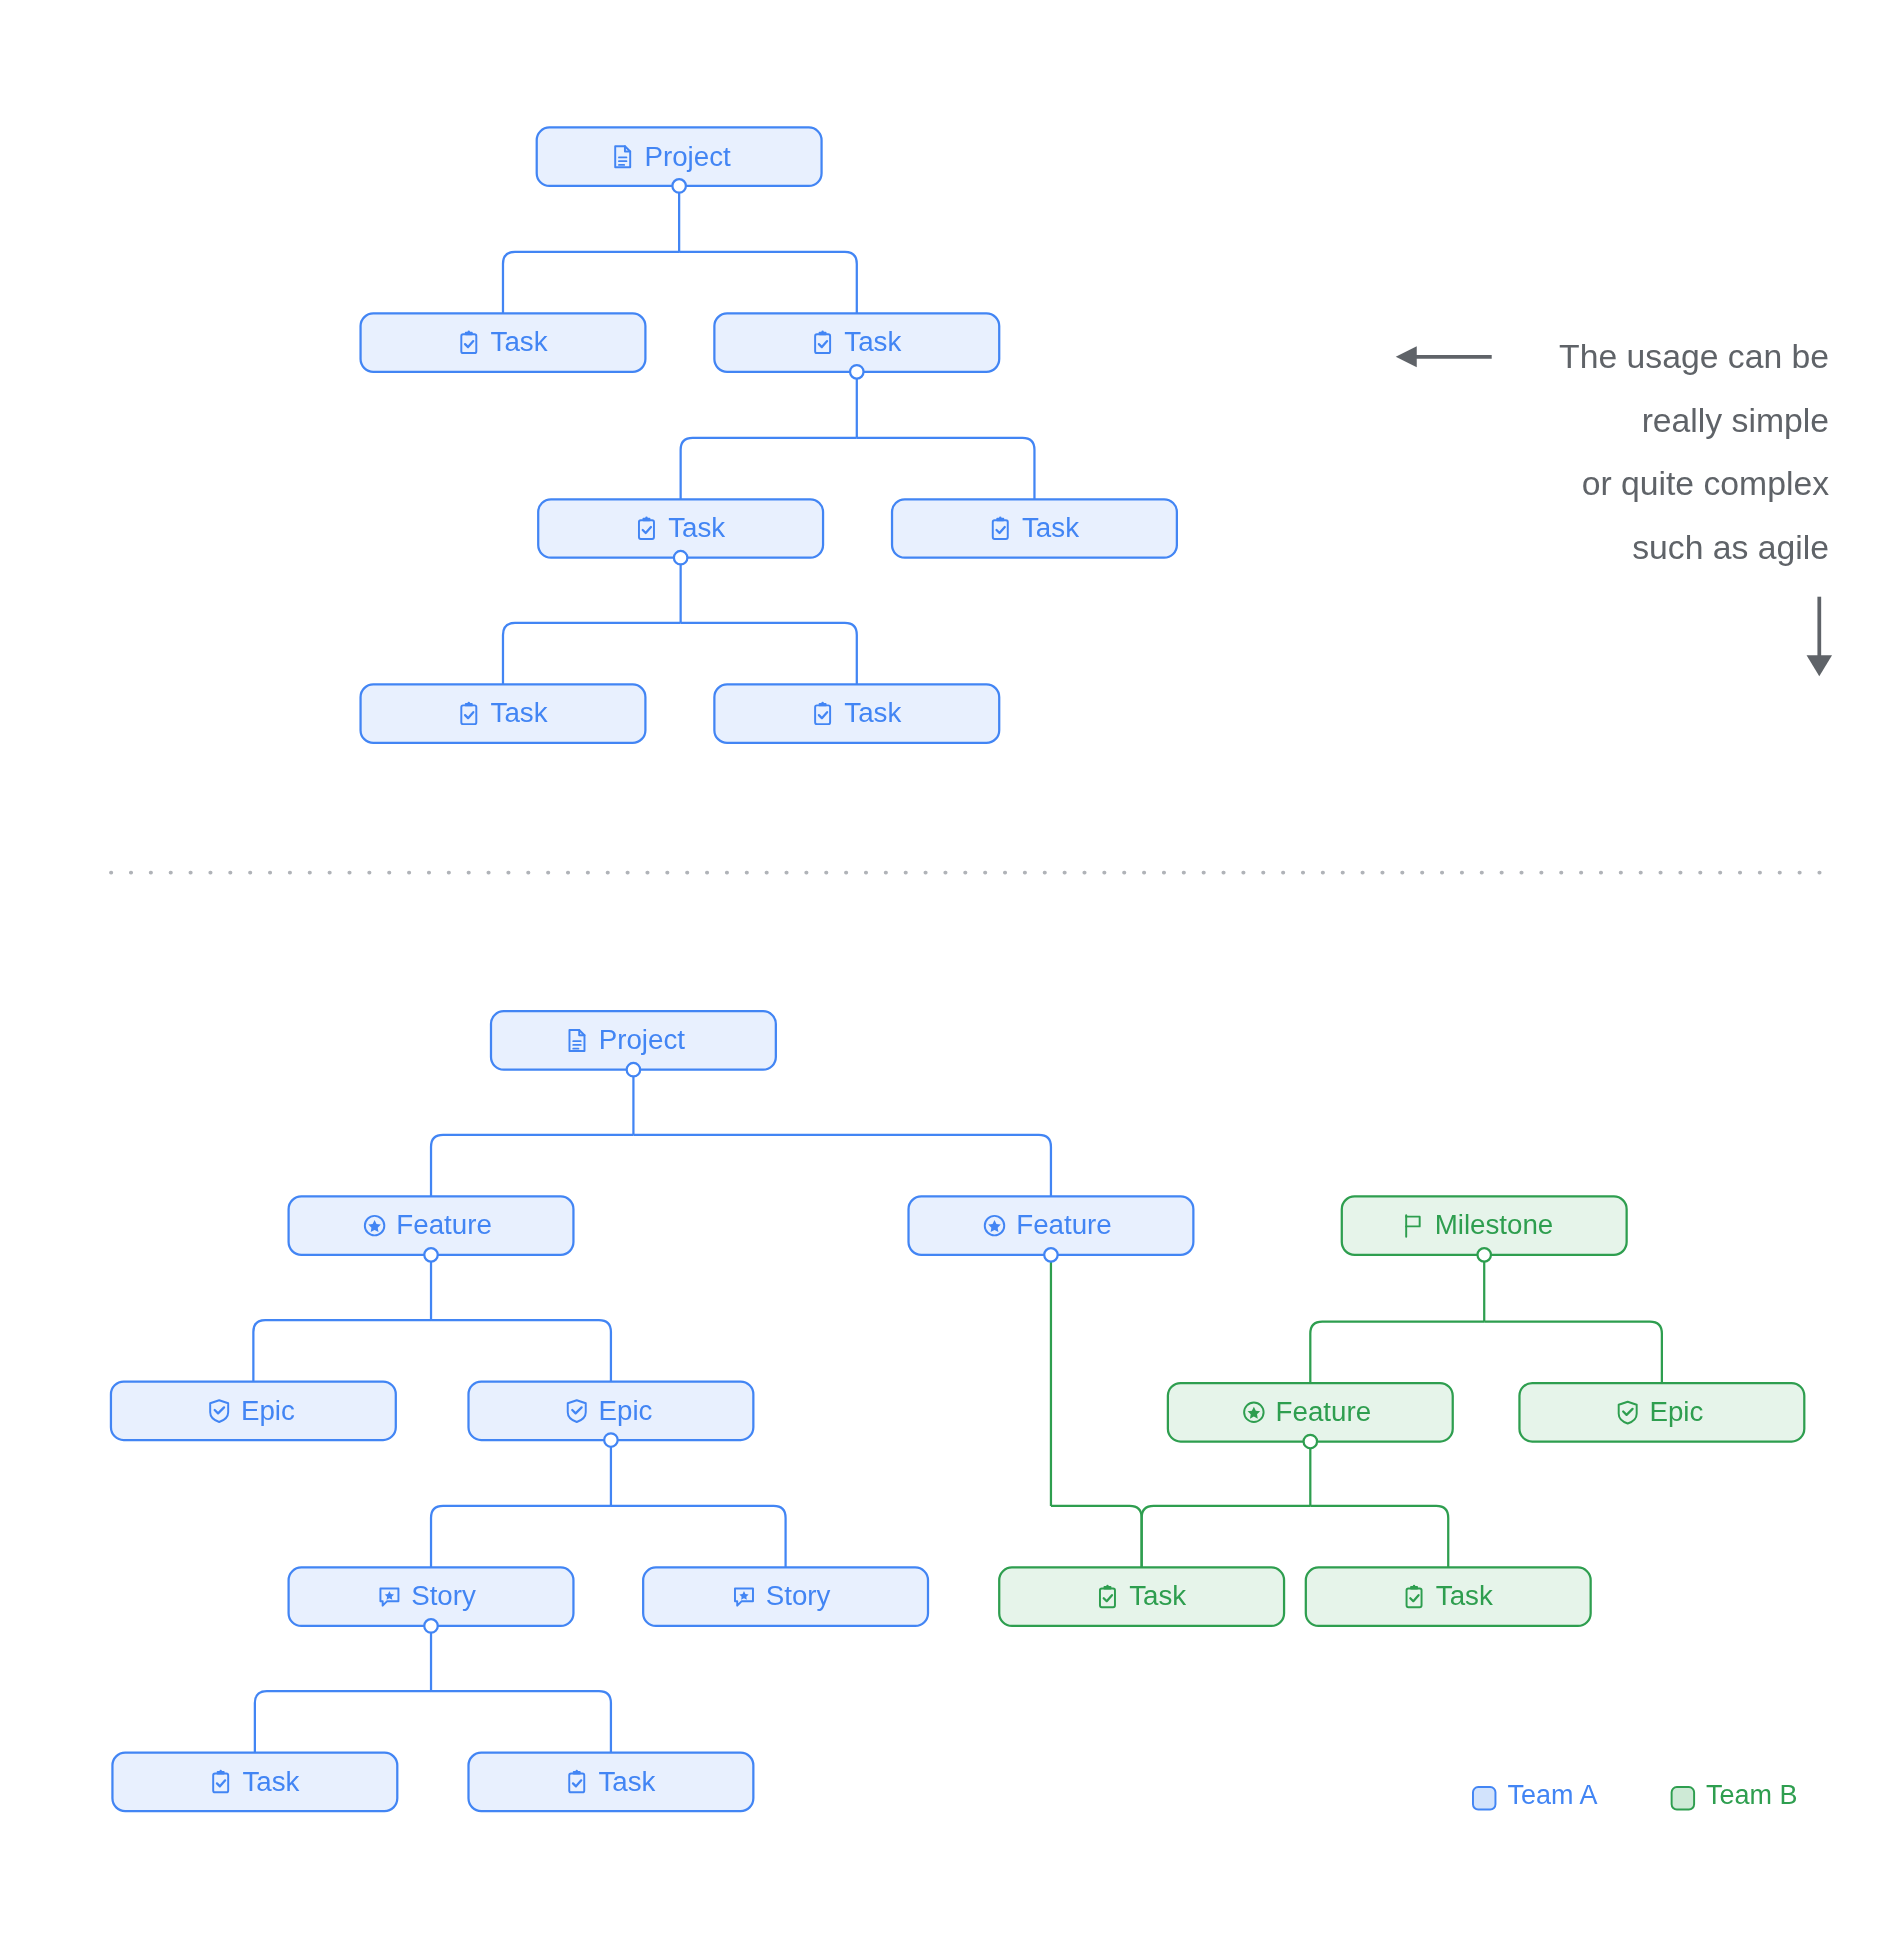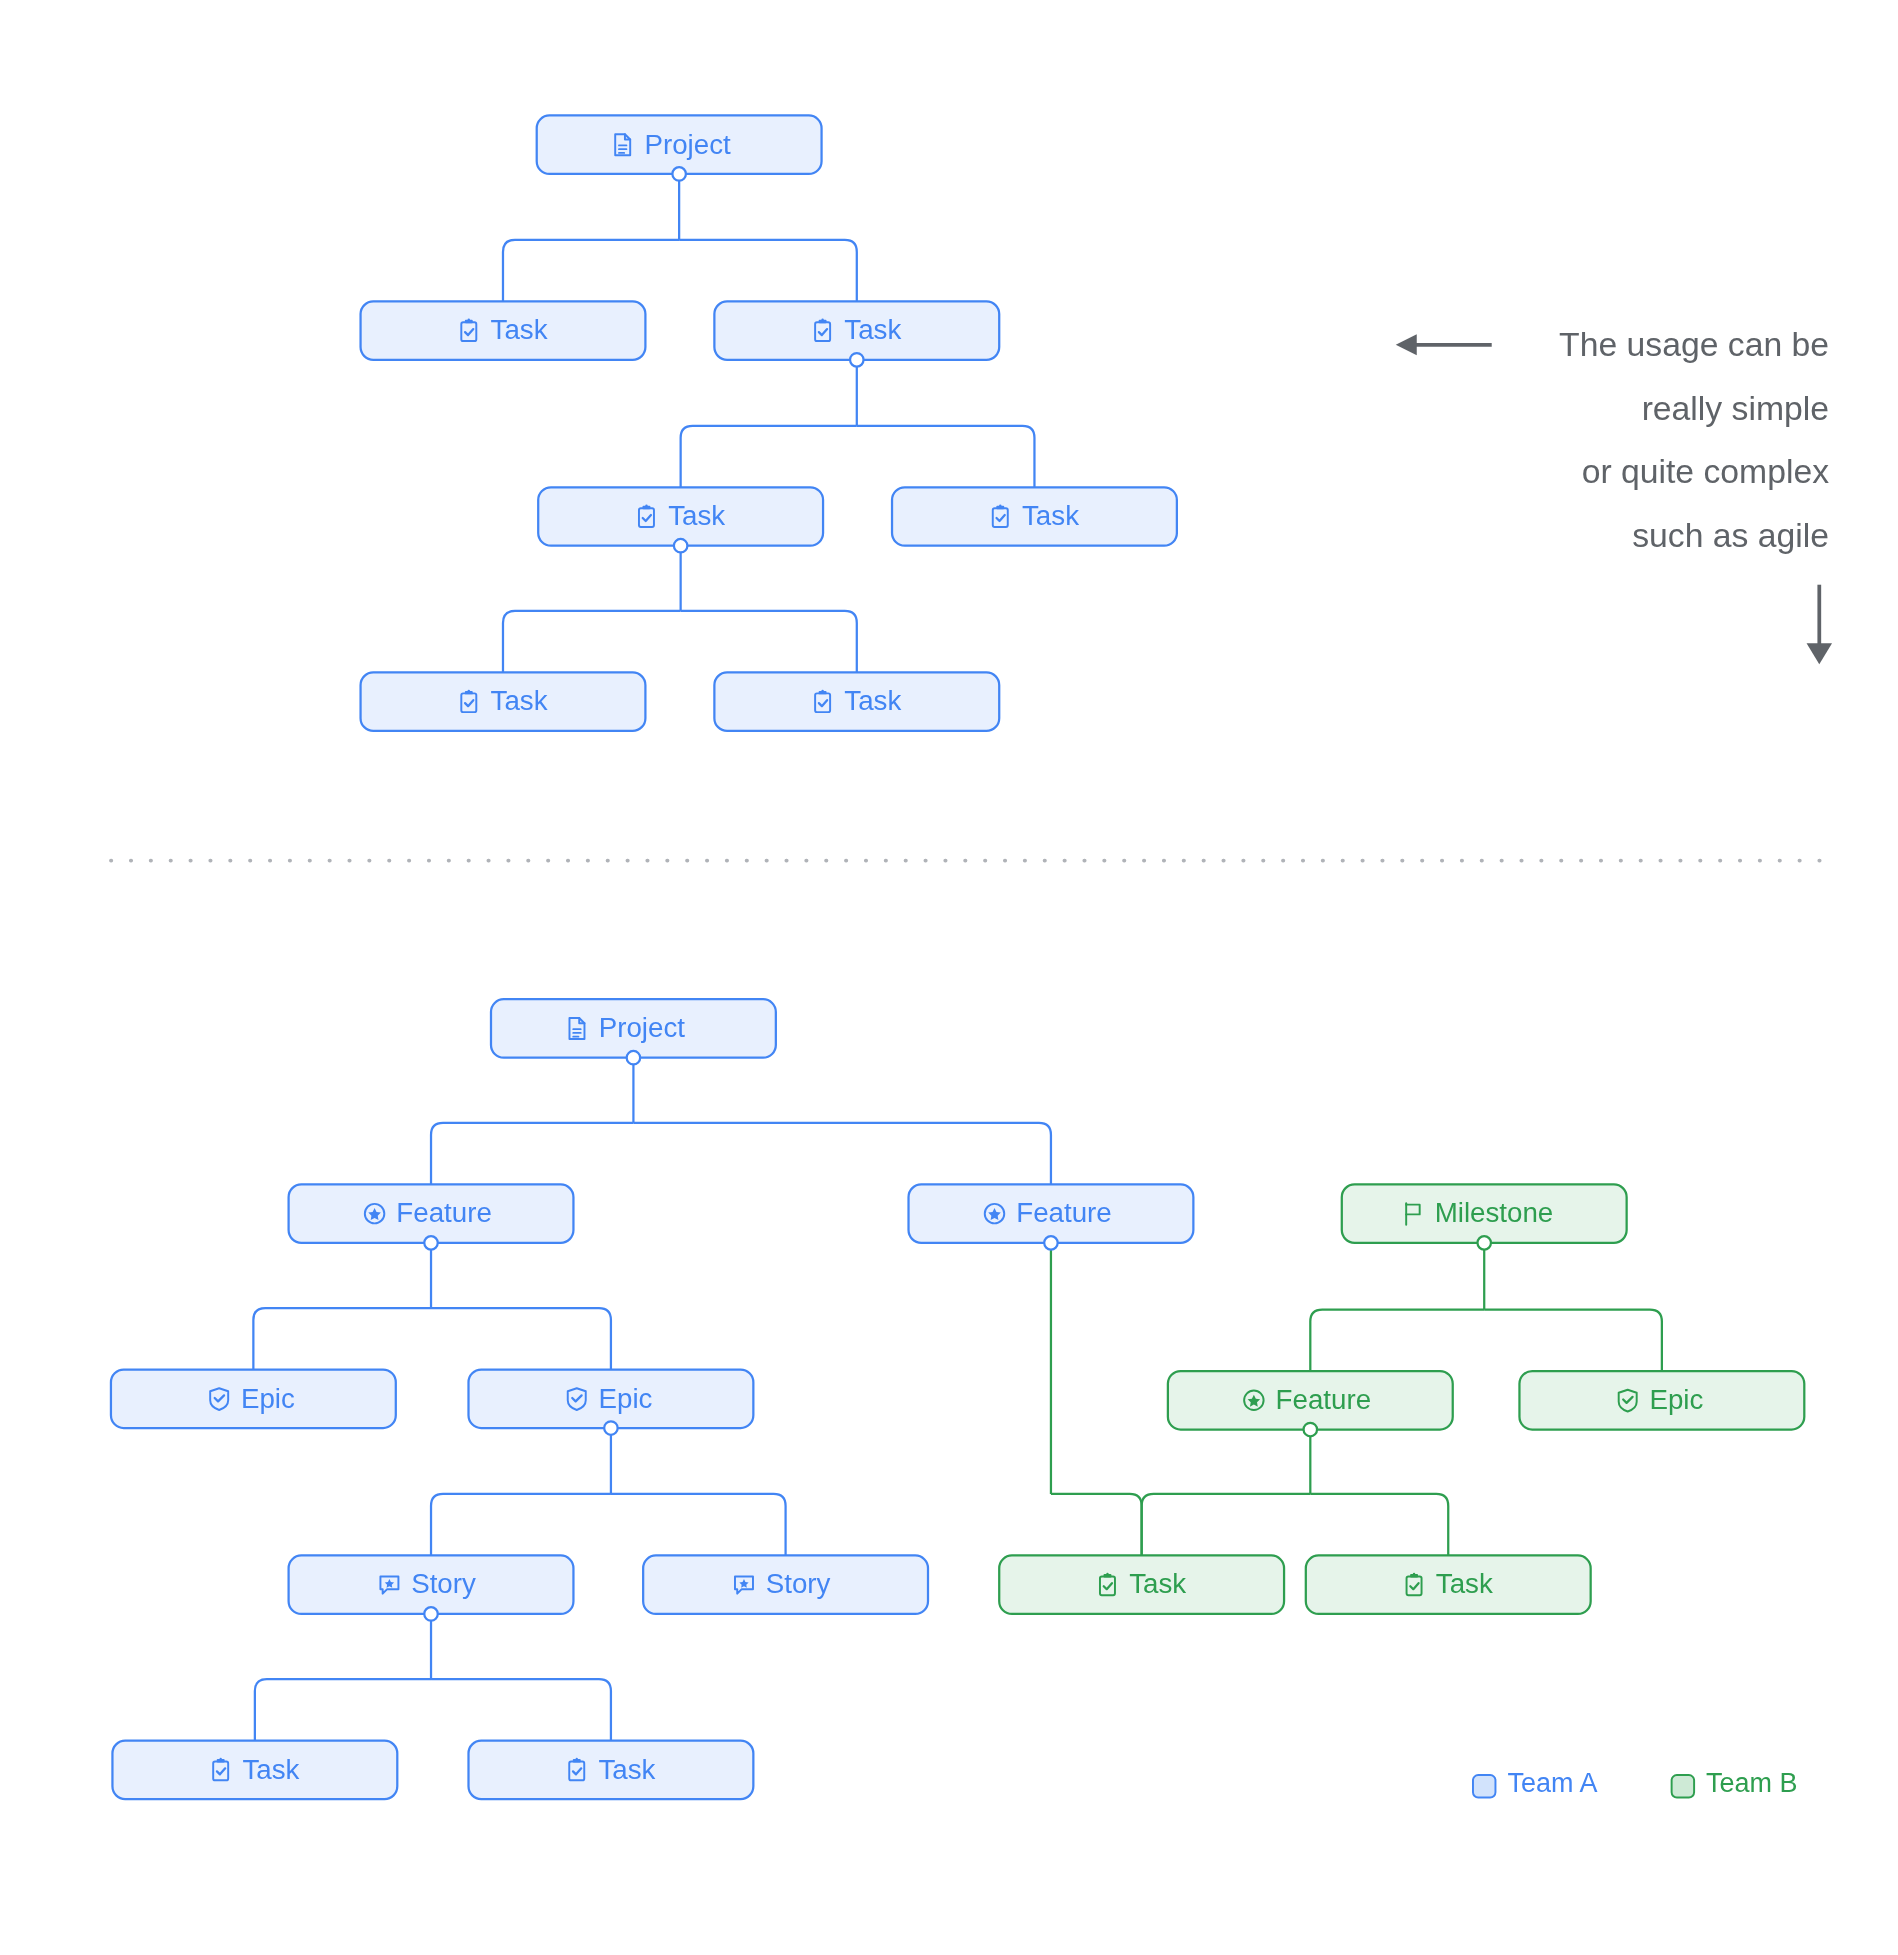--- a/index.html
+++ b/index.html
@@ -9,21 +9,21 @@
   }
   body {
     width: 1898px;
     height: 1955px;
     font-family: "Liberation Sans", sans-serif;
     position: relative;
     overflow: hidden;
   }
   #stage {
     position: absolute;
-    top: 0; left: 0;
+    top: 12px; left: 0;
     width: 1898px;
     height: 1463px;
   }
   svg.canvas {
     position: absolute;
     top: 0; left: 0;
     width: 1898px;
     height: 1955px;
     display: block;
   }

